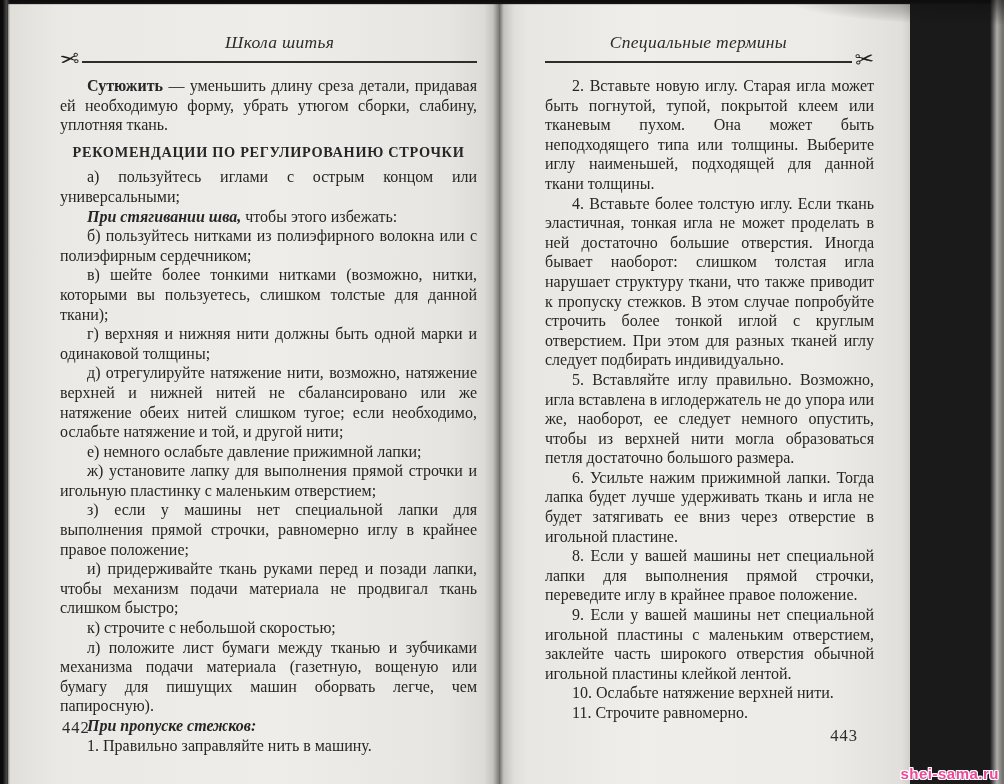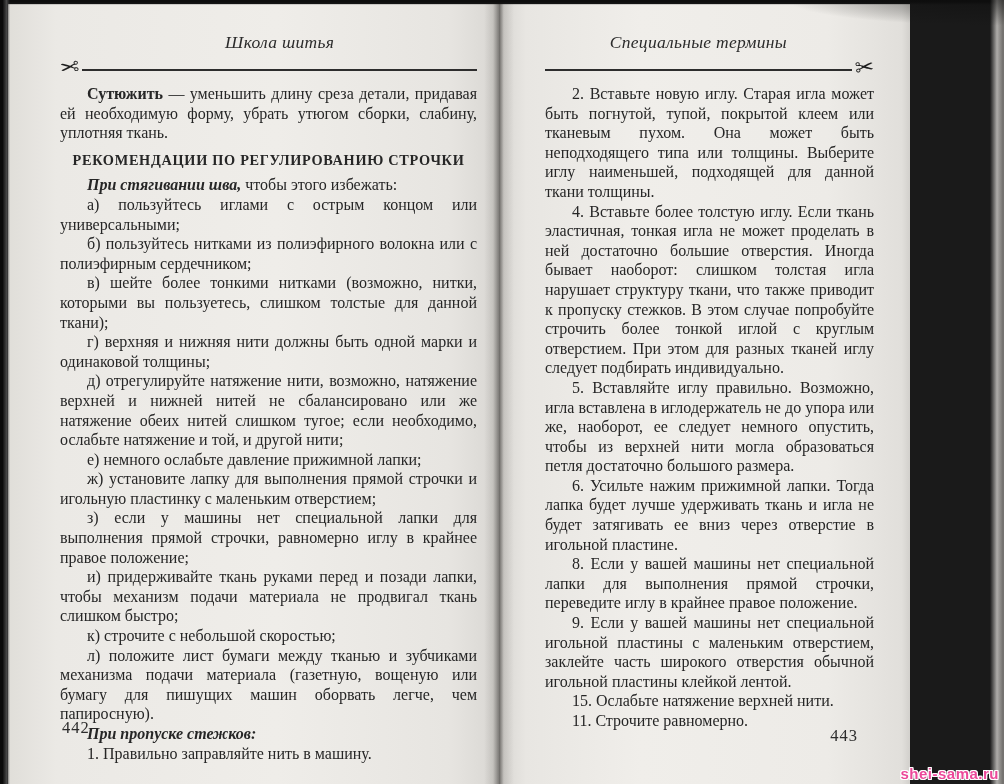--- a/index.html
+++ b/index.html
@@ -24,21 +24,21 @@
   .page.right {
     left: 497px; width: 413px;
     padding: 28px 36px 0 48px;
     background: linear-gradient(90deg, #d6d4d0 0%, #e8e6e2 7%, #f0eeea 35%, #edebe7 80%, #e1dfdb 98%, #d2d0cc 100%);
   }
 
   
   .page-header { display: flex; align-items: flex-end; margin-bottom: 13px; }
   .header-rule {
     flex: 1; border-bottom: 2px solid #2d2d2d;
-    text-align: center; padding-bottom: 16px;
+    text-align: center; padding-bottom: 8px;
   }
   .header-title { font-style: italic; font-size: 17.5px; color: #2b2b2b; letter-spacing: 0.3px; }
   .scissors {
     font-family: "DejaVu Sans", sans-serif;
     font-size: 23px; line-height: 1; color: #1f1f1f;
     display: inline-block; margin-bottom: -8px;
   }
   .page.left  .scissors { transform: scaleX(-1) rotate(6deg); margin-right: 3px; }
   .page.right .scissors { transform: rotate(-6deg); margin-left: 3px; }
 
@@ -95,22 +95,22 @@
   <div class="page left">
     <div class="page-header">
       <span class="scissors">✂</span>
       <div class="header-rule">
         <span class="header-title">Школа шитья</span>
       </div>
     </div>
     <div class="page-body">
         <p class="para body"><span class="lead bold">Сутюжить</span><span> — уменьшить длину среза детали, придавая ей необходимую форму, убрать утюгом сборки, слабину, уплотняя ткань.</span></p>
         <p class="para heading"><span>РЕКОМЕНДАЦИИ ПО РЕГУЛИРОВАНИЮ СТРОЧКИ</span></p>
+        <p class="para body"><span>а) пользуйтесь иглами с острым концом или универсальными;</span></p>
         <p class="para body"><span class="lead bold-italic">При стягивании шва,</span><span> чтобы этого избежать:</span></p>
-        <p class="para body"><span>а) пользуйтесь иглами с острым концом или универсальными;</span></p>
         <p class="para body"><span>б) пользуйтесь нитками из полиэфирного волокна или с полиэфирным сердечником;</span></p>
         <p class="para body"><span>в) шейте более тонкими нитками (возможно, нитки, которыми вы пользуетесь, слишком толстые для данной ткани);</span></p>
         <p class="para body"><span>г) верхняя и нижняя нити должны быть одной марки и одинаковой толщины;</span></p>
         <p class="para body"><span>д) отрегулируйте натяжение нити, возможно, натяжение верхней и нижней нитей не сбалансировано или же натяжение обеих нитей слишком тугое; если необходимо, ослабьте натяжение и той, и другой нити;</span></p>
         <p class="para body"><span>е) немного ослабьте давление прижимной лапки;</span></p>
         <p class="para body"><span>ж) установите лапку для выполнения прямой строчки и игольную пластинку с маленьким отверстием;</span></p>
         <p class="para body"><span>з) если у машины нет специальной лапки для выполнения прямой строчки, равномерно иглу в крайнее правое положение;</span></p>
         <p class="para body"><span>и) придерживайте ткань руками перед и позади лапки, чтобы механизм подачи материала не продвигал ткань слишком быстро;</span></p>
         <p class="para body"><span>к) строчите с небольшой скоростью;</span></p>
         <p class="para body"><span>л) положите лист бумаги между тканью и зубчиками механизма подачи материала (газетную, вощеную или бумагу для пишущих машин оборвать легче, чем папиросную).</span></p>
@@ -127,21 +127,21 @@
       </div>
       <span class="scissors">✂</span>
     </div>
     <div class="page-body">
         <p class="para body"><span>2. Вставьте новую иглу. Старая игла может быть погнутой, тупой, покрытой клеем или тканевым пухом. Она может быть неподходящего типа или толщины. Выберите иглу наименьшей, подходящей для данной ткани толщины.</span></p>
         <p class="para body"><span>4. Вставьте более толстую иглу. Если ткань эластичная, тонкая игла не может проделать в ней достаточно большие отверстия. Иногда бывает наоборот: слишком толстая игла нарушает структуру ткани, что также приводит к пропуску стежков. В этом случае попробуйте строчить более тонкой иглой с круглым отверстием. При этом для разных тканей иглу следует подбирать индивидуально.</span></p>
         <p class="para body"><span>5. Вставляйте иглу правильно. Возможно, игла вставлена в иглодержатель не до упора или же, наоборот, ее следует немного опустить, чтобы из верхней нити могла образоваться петля достаточно большого размера.</span></p>
         <p class="para body"><span>6. Усильте нажим прижимной лапки. Тогда лапка будет лучше удерживать ткань и игла не будет затягивать ее вниз через отверстие в игольной пластине.</span></p>
         <p class="para body"><span>8. Если у вашей машины нет специальной лапки для выполнения прямой строчки, переведите иглу в крайнее правое положение.</span></p>
         <p class="para body"><span>9. Если у вашей машины нет специальной игольной пластины с маленьким отверстием, заклейте часть широкого отверстия обычной игольной пластины клейкой лентой.</span></p>
-        <p class="para body"><span>15. Ослабьте натяжение верхней нити.</span></p>
+        <p class="para body"><span>10. Ослабьте натяжение верхней нити.</span></p>
         <p class="para body"><span>11. Строчите равномерно.</span></p>
       </div>
     <div class="pagenum">443</div>
   </div>
 
   <div class="overlay binding"></div>
   <div class="overlay edge-top"></div>
   <div class="overlay edge-left"></div>
   <div class="overlay edge-right"></div>
   <div class="overlay corner-tr"></div>

